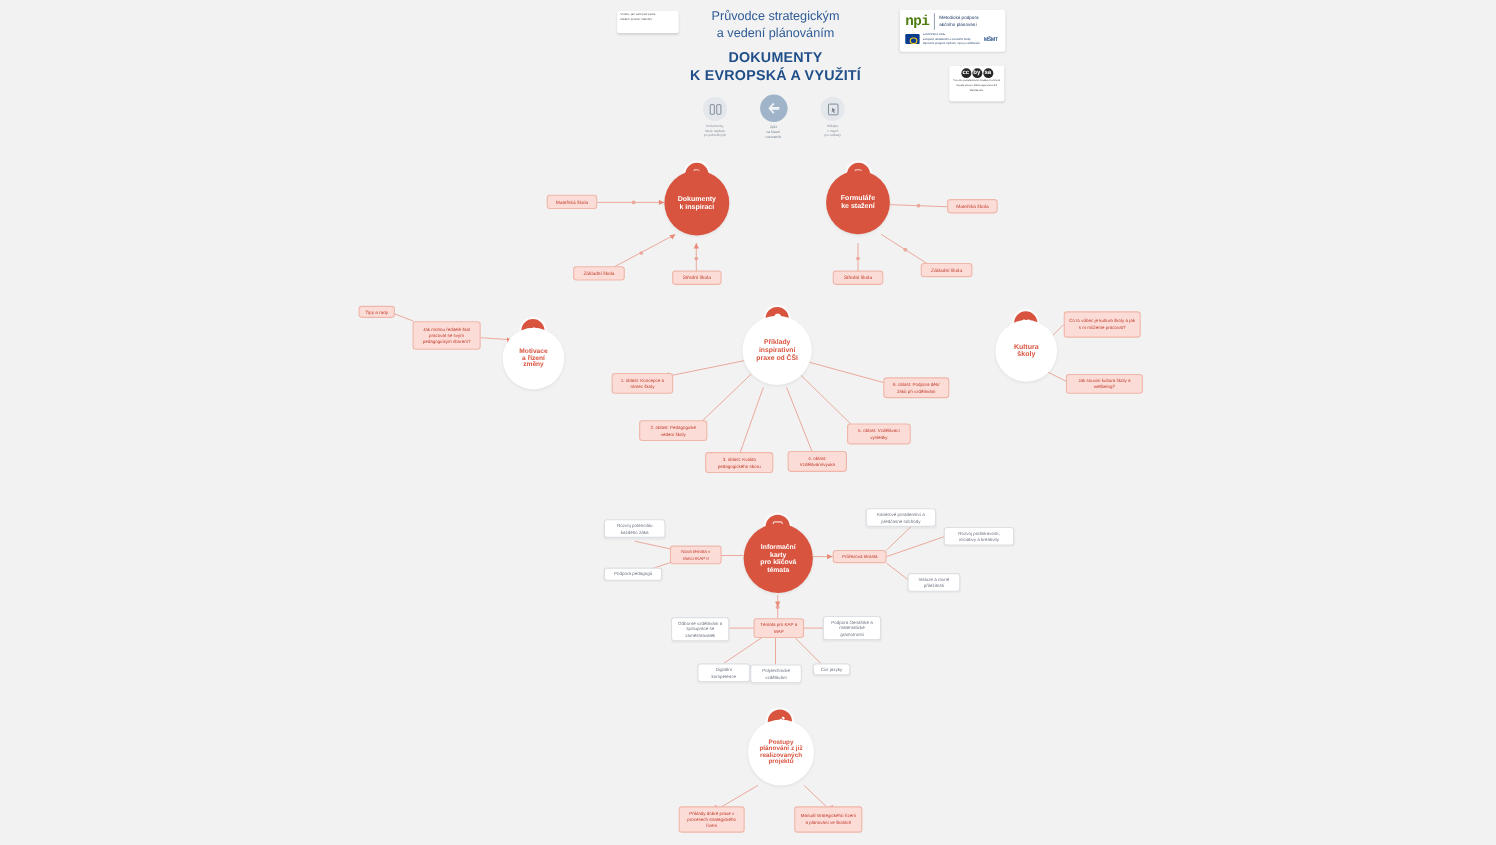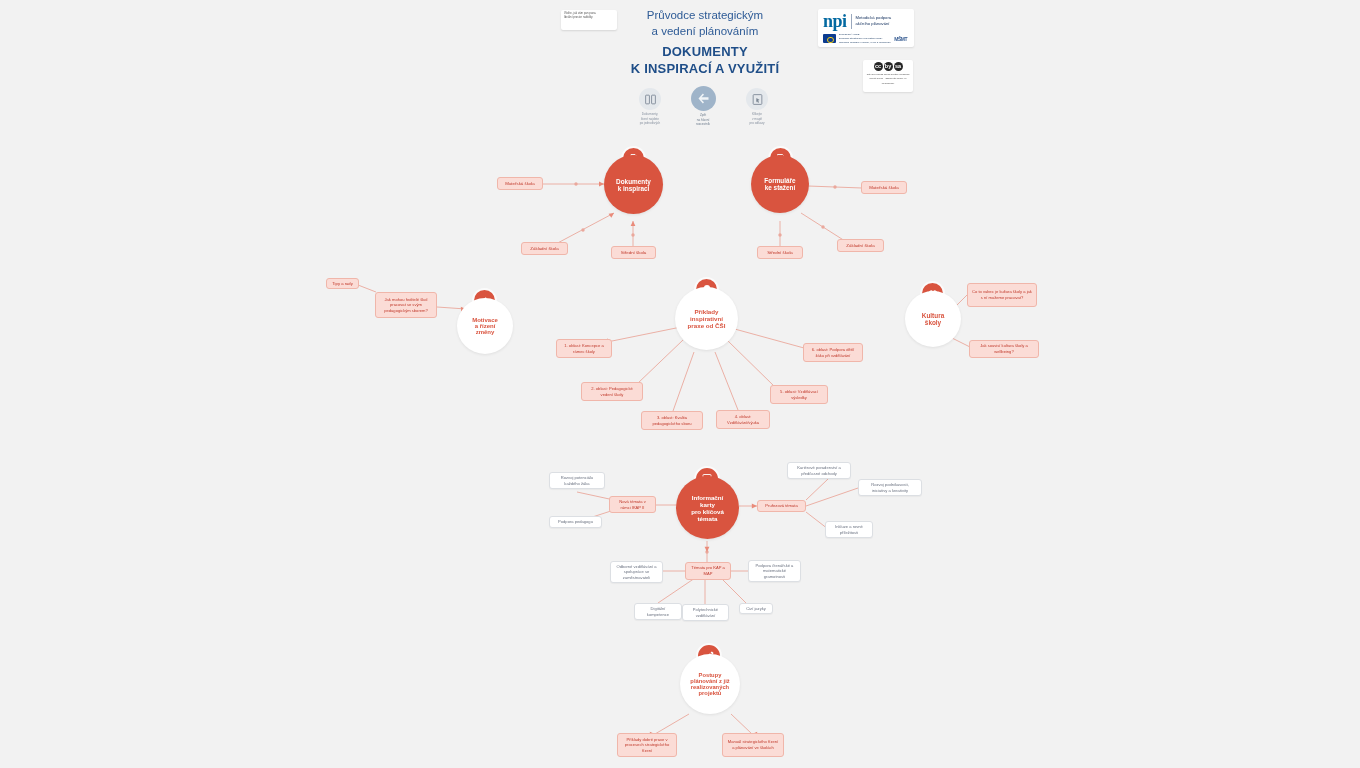--- a/index.html
+++ b/index.html
@@ -35,22 +35,22 @@
     color:#1f4e88;font-size:13px;line-height:1.3;font-weight:bold;
     letter-spacing:.2px;
   }
 
   .logo-box{
     position:absolute;left:818px;top:9px;width:96px;height:38px;
     background:#ffffff;border-radius:2px;box-shadow:0 1px 2px rgba(0,0,0,.1);
   }
   .logo-row{display:flex;align-items:center;padding:3px 4px 0 5px;}
   .logo-npi{
-    font-family:Liberation Serif, serif;
-    font-weight:bold;font-size:18px;color:#0369a1;line-height:1;letter-spacing:-.5px;
+    font-family:Liberation Mono, monospace;
+    font-weight:bold;font-size:13px;color:#4d7c0f;line-height:1;letter-spacing:-.5px;
   }
   .logo-divider{width:1px;height:15px;background:#9aa8bd;margin:0 4px;}
   .logo-text{font-size:4.2px;line-height:1.45;color:#13305e;}
   .eu-row{display:flex;align-items:center;margin:3px 3px 0 5px;}
   .eu-flag{
     width:13px;height:9px;background:#0b3b8f;border-radius:1px;position:relative;flex:0 0 auto;
   }
   .eu-flag::after{
     content:"";position:absolute;left:4px;top:2.5px;width:4.5px;height:4.5px;
     border:.6px solid #f5d014;border-radius:50%;
@@ -199,21 +199,21 @@
     <p>Vložte, jak vám pan pana.</p>
     <p>Ideální prostor nabídky</p>
   </div>
 
   <div class="title-main">
     <div>Průvodce strategickým</div>
     <div>a vedení plánováním</div>
   </div>
   <div class="title-sub">
     <div>DOKUMENTY</div>
-    <div>K INSPIRACÍ A VYUŽITÍ</div>
+    <div>K EVROPSKÁ A VYUŽITÍ</div>
   </div>
 
   <div class="logo-box">
     <div class="logo-row">
       <div class="logo-npi">npi</div>
       <div class="logo-divider"></div>
       <div>
         <div class="logo-text">Metodická podpora</div>
         <div class="logo-text">akčního plánování</div>
       </div>

